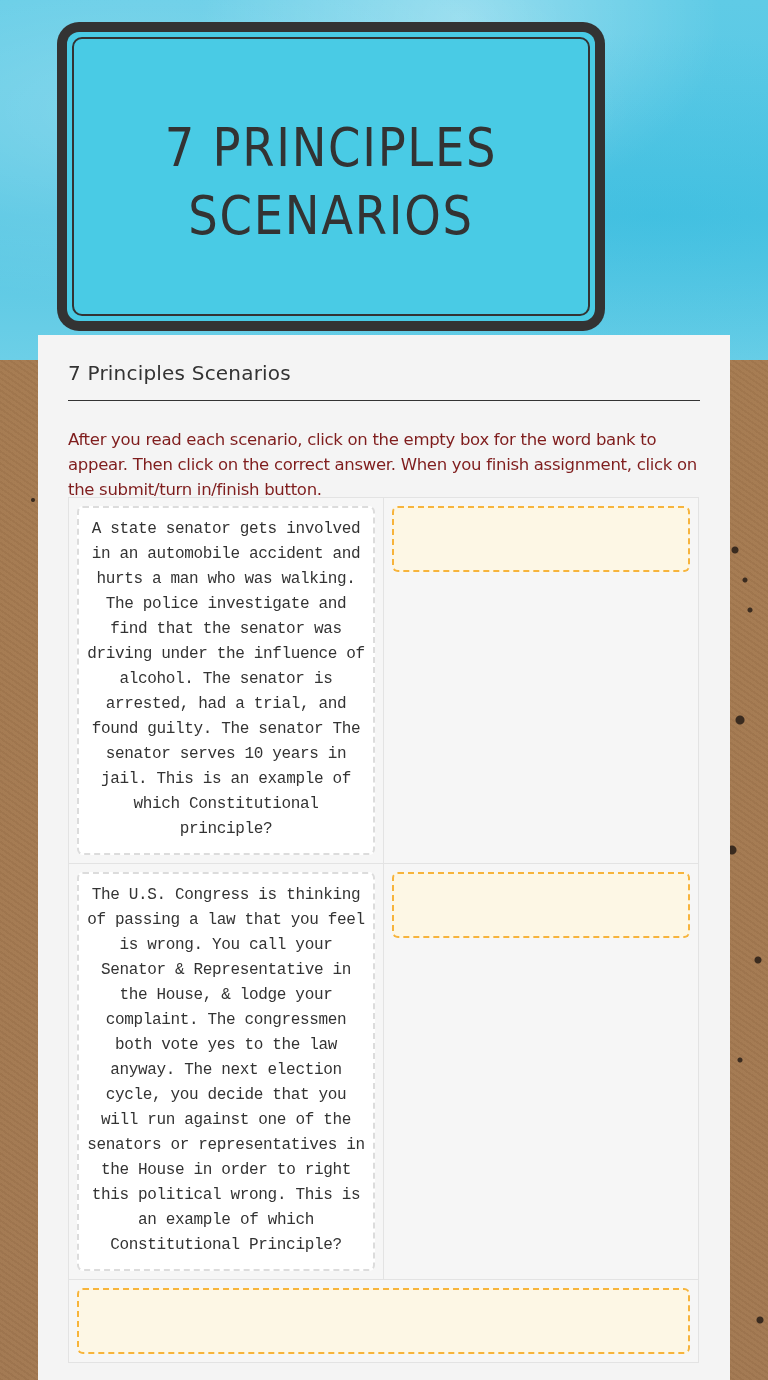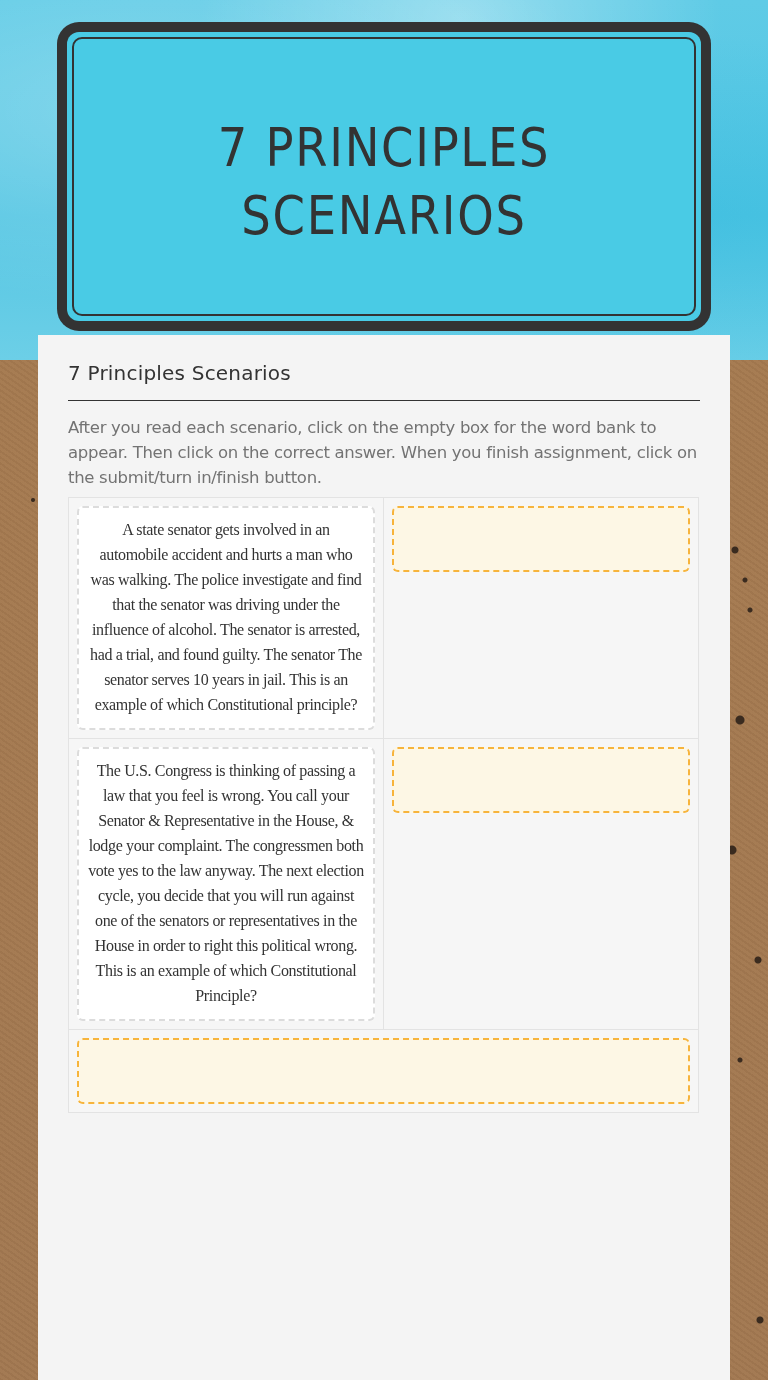--- a/index.html
+++ b/index.html
@@ -37,21 +37,21 @@
         radial-gradient(circle at 758px 600px, #3a2b1f 3px, transparent 4px),
         radial-gradient(circle at 740px 700px, #3a2b1f 2px, transparent 3px),
         radial-gradient(circle at 760px 960px, #3a2b1f 3px, transparent 4px),
         radial-gradient(circle at 33px 140px, #3a2b1f 1.5px, transparent 2.5px),
         repeating-linear-gradient(35deg, rgba(0,0,0,0.03) 0 2px, rgba(255,255,255,0.02) 2px 5px),
         linear-gradient(180deg, #a57a50, #a27851);
     }
     .header-card {
       position: absolute;
       left: 57px; top: 22px;
-      width: 654px; height: 309px;
+      width: 548px; height: 309px;
       background: #333333;
       border-radius: 22px;
       box-sizing: border-box;
     }
     .header-inner {
       position: absolute;
       left: 10px; top: 10px; right: 10px; bottom: 10px;
       background: #49cbe5;
       border-radius: 12px;
     }
@@ -92,26 +92,26 @@
       letter-spacing: 0.2px;
     }
     .section-rule {
       position: absolute;
       left: 30px; top: 65px;
       width: 632px; height: 1px;
       background: #333333;
     }
     .instructions {
       position: absolute;
-      left: 30px; top: 80px;
+      left: 30px; top: 92px;
       width: 636px;
       font-family: "DejaVu Sans", sans-serif;
       font-size: 16.5px;
       line-height: 25px;
-      color: #737373;
+      color: #7f1d1d;
       letter-spacing: -0.3px;
     }
     .matching-table {
       position: absolute;
       left: 30px; top: 162px;
       width: 631px;
       border: 1px solid #e3e3e3;
       border-bottom: none;
       background: #f6f6f6;
       box-sizing: border-box;
@@ -125,21 +125,21 @@
       box-sizing: border-box;
       border-right: 1px solid #e3e3e3;
       padding: 8px 8px 8px 8px;
     }
     .prompt-box {
       background: #ffffff;
       border: 2px dashed #dcdcdc;
       border-radius: 6px;
       padding: 9px 8px 11px 8px;
       text-align: center;
-      font-family: Liberation Serif, serif;
+      font-family: Liberation Mono, monospace;
       font-size: 16px;
       line-height: 25px;
       color: #333333;
       letter-spacing: -0.35px;
     }
     .answer-cell {
       flex: 1;
       padding: 8px 8px 8px 8px;
     }
     .drop-box {

